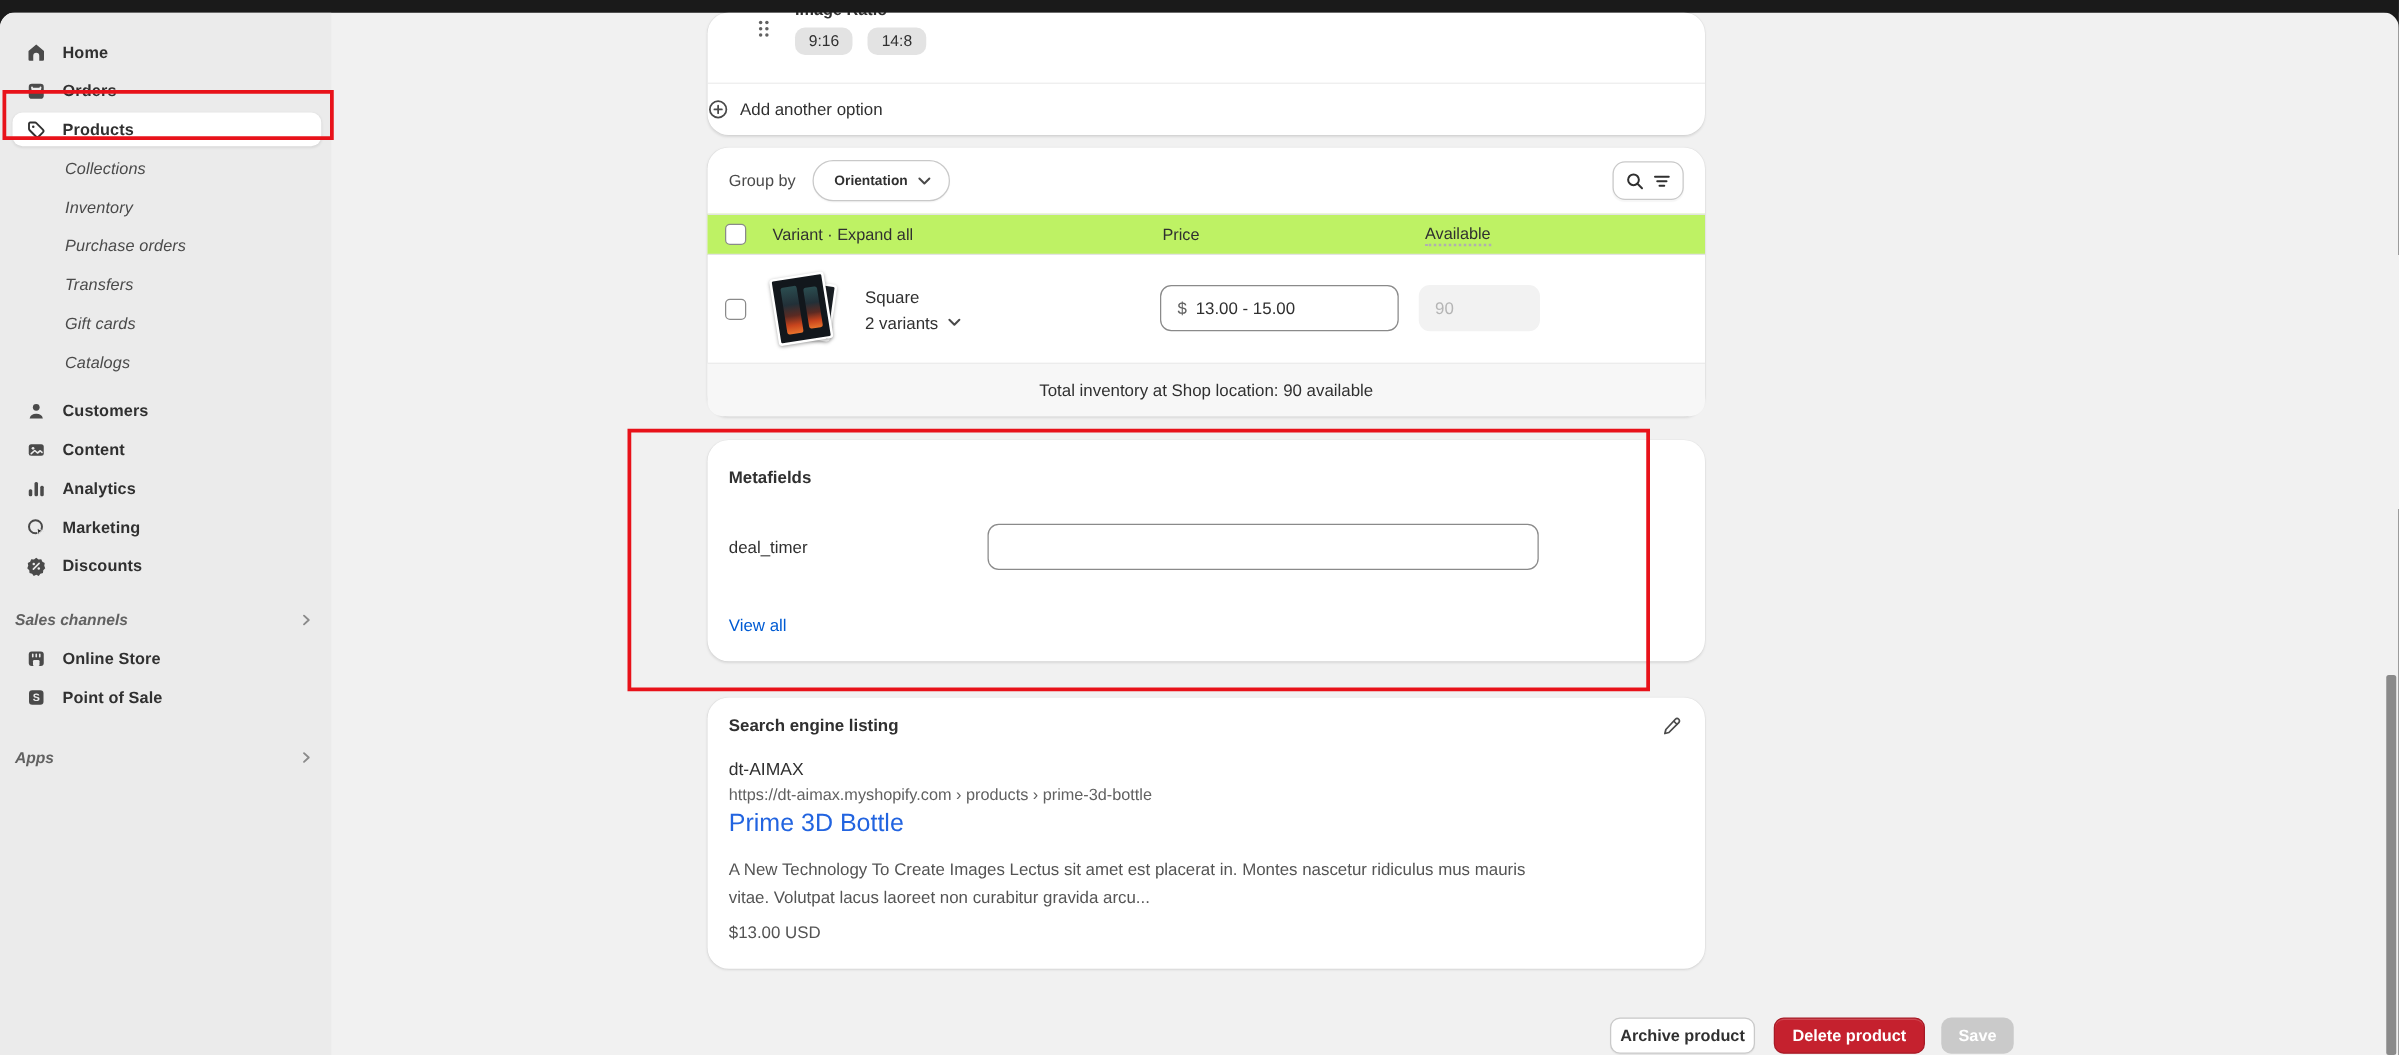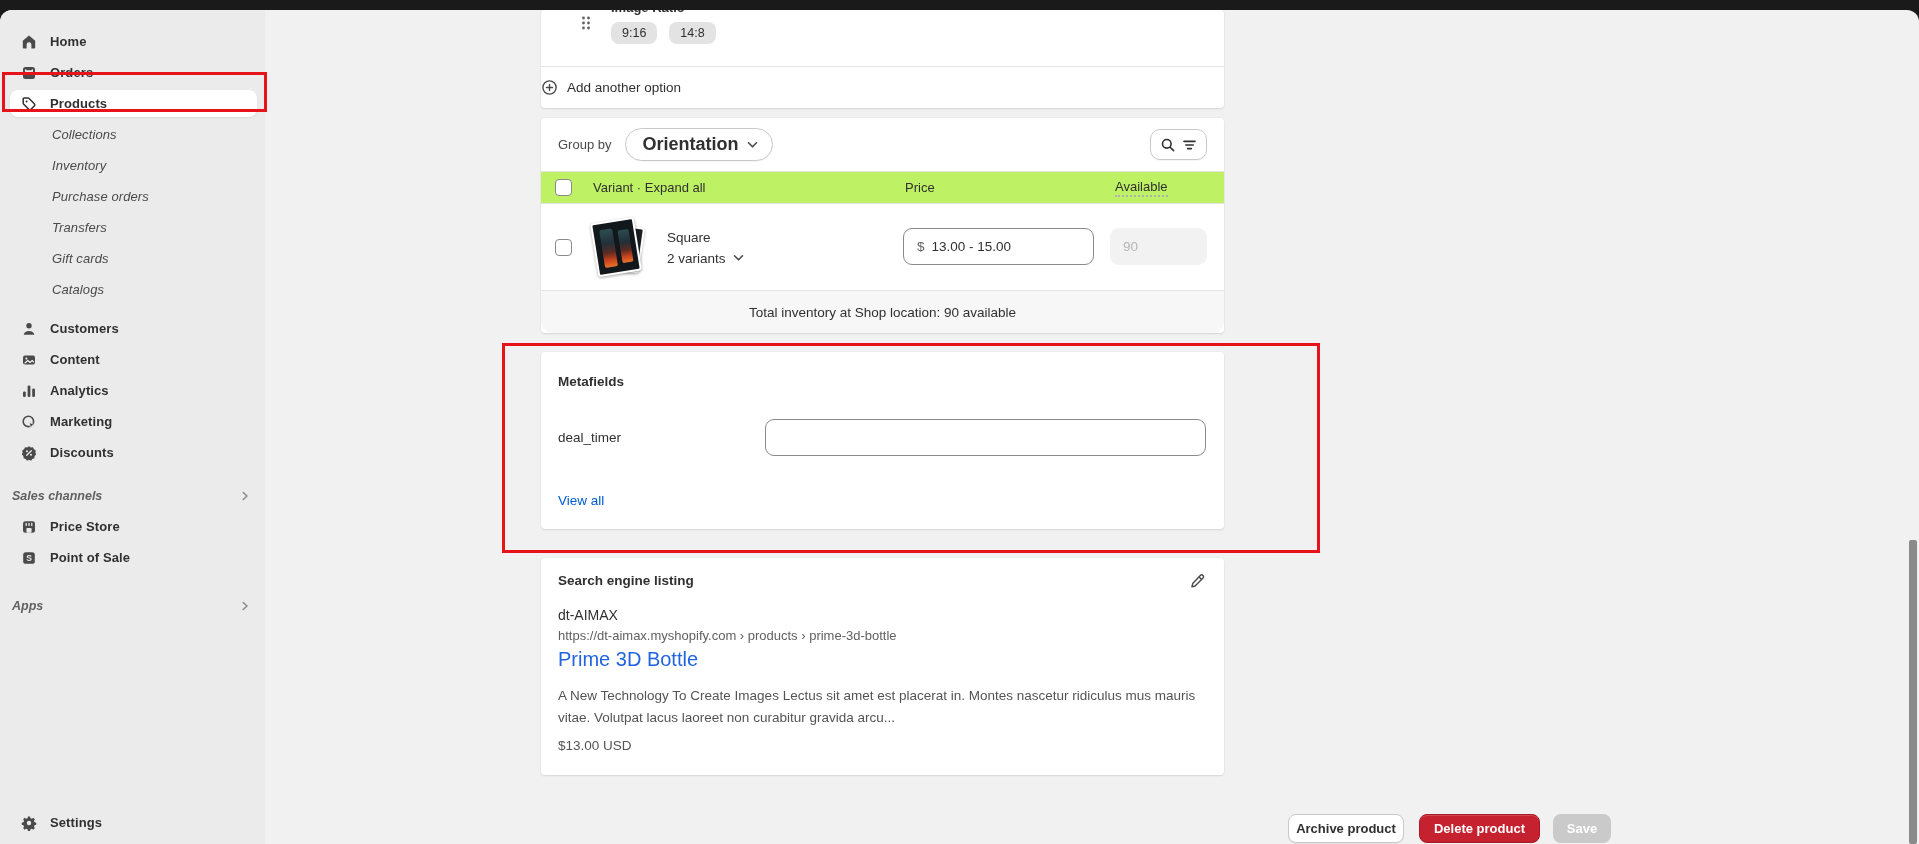--- a/index.html
+++ b/index.html
@@ -17,36 +17,36 @@
   .nav-sub { padding-left:52px;font-style:italic; }
   .nav-sub .lbl { font-weight:400; color:#4a4a4a; }
   .nav-selected { position:absolute; left:10px; right:8px; top:2px; bottom:2px; background:#ffffff; border-radius:8px; box-shadow:0 1px 2px rgba(0,0,0,.08); z-index:-1; }
   .nav-gap { height:8px; }
   .nav-header { display:flex; align-items:center; justify-content:space-between; height:31px; padding:0 14px 0 12px; cursor:pointer; }
   .nav-header .lbl { font-size:12.5px; font-weight:600; color:#616161;font-style:italic; }
   .settings-row { position:absolute; left:0; right:0; bottom:6px; }
   svg.sic { display:block; }
 
   
-  .card { position:absolute; left:541px; width:683px; background:#fff; border-radius:4px; box-shadow:0 1px 2px rgba(0,0,0,.1), 0 0 0 .5px rgba(0,0,0,.03); z-index:5; }
+  .card { position:absolute; left:566px; width:798px; background:#fff; border-radius:17px; box-shadow:0 1px 2px rgba(0,0,0,.1), 0 0 0 .5px rgba(0,0,0,.03); z-index:5; }
 
   
   #card-options { top:10px; height:98px; }
   .drag-handle { position:absolute; left:38px; top:4px; }
   .option-name { position:absolute; left:70px; top:-10px; font-size:13px; font-weight:700; color:#303030; }
   .chips { position:absolute; left:70px; top:12px; display:flex; gap:12px; }
   .chip { background:#e3e3e3; border-radius:8px; padding:4px 11px; font-size:12.5px; color:#303030; }
   .add-option-row { position:absolute; left:0; right:0; bottom:0; height:42px; border-top:1px solid #e3e3e3; display:flex; align-items:center; gap:9px; cursor:pointer; border-radius:0 0 12px 12px; }
   .add-option-row .txt { font-size:13.5px; color:#303030; }
 
   
   #card-table { top:118px; height:215px; }
   .groupby-row { position:absolute; left:0; top:0; right:0; height:53px; display:flex; align-items:center; padding:0 17px 0 17px; }
   .groupby-label { font-size:13px; color:#4a4a4a; margin-right:14px; }
-  .dd-btn { display:flex; align-items:center; gap:8px; background:#fff; border:1px solid #c9c9c9; border-radius:17px; height:33px; padding:0 14px 0 16px; font-size:18px; font-weight:700; color:#303030; cursor:pointer; box-shadow:0 1px 1px rgba(0,0,0,.04); }
+  .dd-btn { display:flex; align-items:center; gap:8px; background:#fff; border:1px solid #c9c9c9; border-radius:17px; height:33px; padding:0 14px 0 16px; font-size:11px; font-weight:700; color:#303030; cursor:pointer; box-shadow:0 1px 1px rgba(0,0,0,.04); }
   .iconbtn { margin-left:auto; display:flex; align-items:center; gap:6px; background:#fff; border:1px solid #c9c9c9; border-radius:10px; height:31px; padding:0 9px; cursor:pointer; box-shadow:0 1px 1px rgba(0,0,0,.04); }
   .thead { position:absolute; left:0; top:53px; right:0; height:33px; background:#bef264; border-top:1px solid #e3e3e3; border-bottom:1px solid #e3e3e3; display:flex; align-items:center; font-size:13px; color:#303030; }
   .cb { width:17px; height:17px; border:1.6px solid #8a8a8a; border-radius:4px; background:#fff; cursor:pointer; flex:0 0 17px; }
   .th-cb { margin-left:14px; }
   .th-variant { margin-left:21px; }
   .th-price { position:absolute; left:364px; }
   .th-available { position:absolute; left:574px; border-bottom:2px dotted #b0b0b0; padding-bottom:1px; cursor:help; }
   .trow { position:absolute; left:0; top:87px; right:0; height:85px; display:flex; align-items:center; }
   .trow .cb { margin-left:14px; }
   .thumb { position:relative; width:60px; height:62px; margin-left:18px; flex:0 0 60px; }
@@ -206,48 +206,39 @@
         </span>
     </div>
     <div class="nav-row">
       <span class="ic">
         <svg class="sic" width="16" height="16" viewBox="0 0 16 16">
             <rect x="2" y="2.2" width="12" height="11.6" rx="2.4" fill="#4a4a4a"></rect>
             <path d="M5.2 4.4 v2 M8 4.4 v2 M10.8 4.4 v2" stroke="#ebebeb" stroke-width="1.3" stroke-linecap="round"></path>
             <rect x="5.4" y="9" width="5.2" height="4.8" rx="1" fill="#ebebeb"></rect>
           </svg>
       </span>
-      <span class="lbl">Price Store</span>
+      <span class="lbl">Online Store</span>
     </div>
     <div class="nav-row">
       <span class="ic">
         <svg class="sic" width="16" height="16" viewBox="0 0 16 16">
             <rect x="2.2" y="2.2" width="11.6" height="11.6" rx="2.6" fill="#4a4a4a"></rect>
             <text x="8" y="11" font-size="8.5" font-weight="bold" fill="#ebebeb" text-anchor="middle" font-family="Liberation Sans, sans-serif">S</text>
           </svg>
       </span>
       <span class="lbl">Point of Sale</span>
     </div>
     <div style="height:17px"></div>
     <div class="nav-header">
       <span class="lbl">Apps</span>
       <span>
           <svg class="sic" width="12" height="12" viewBox="0 0 12 12">
             <path d="M4.2 2.5 8 6 4.2 9.5" fill="none" stroke="#8a8a8a" stroke-width="1.5" stroke-linecap="round" stroke-linejoin="round"></path>
           </svg>
         </span>
-    </div>
-    <div class="nav-row settings-row">
-      <span class="ic">
-        <svg class="sic" width="16" height="16" viewBox="0 0 16 16">
-            <path d="M6.9 1.5 h2.2 l.35 1.7 1.45.6 1.45 -.95 1.55 1.55 -.95 1.45 .6 1.45 1.7.35 v2.2 l-1.7.35 -.6 1.45 .95 1.45 -1.55 1.55 -1.45 -.95 -1.45.6 -.35 1.7 h-2.2 l-.35 -1.7 -1.45 -.6 -1.45.95 -1.55 -1.55 .95 -1.45 -.6 -1.45 -1.7 -.35 v-2.2 l1.7 -.35 .6 -1.45 -.95 -1.45 1.55 -1.55 1.45.95 1.45 -.6 Z" fill="#4a4a4a"></path>
-            <circle cx="8" cy="8" r="2.2" fill="#ebebeb"></circle>
-          </svg>
-      </span>
-      <span class="lbl">Settings</span>
     </div>
   </nav>
 
   <section class="card" id="card-options">
     <span class="drag-handle">
       <svg width="14" height="18" viewBox="0 0 14 18">
           <g fill="#616161">
             <circle cx="4.5" cy="4" r="1.4"></circle>
             <circle cx="9.5" cy="4" r="1.4"></circle>
             <circle cx="4.5" cy="9" r="1.4"></circle>

